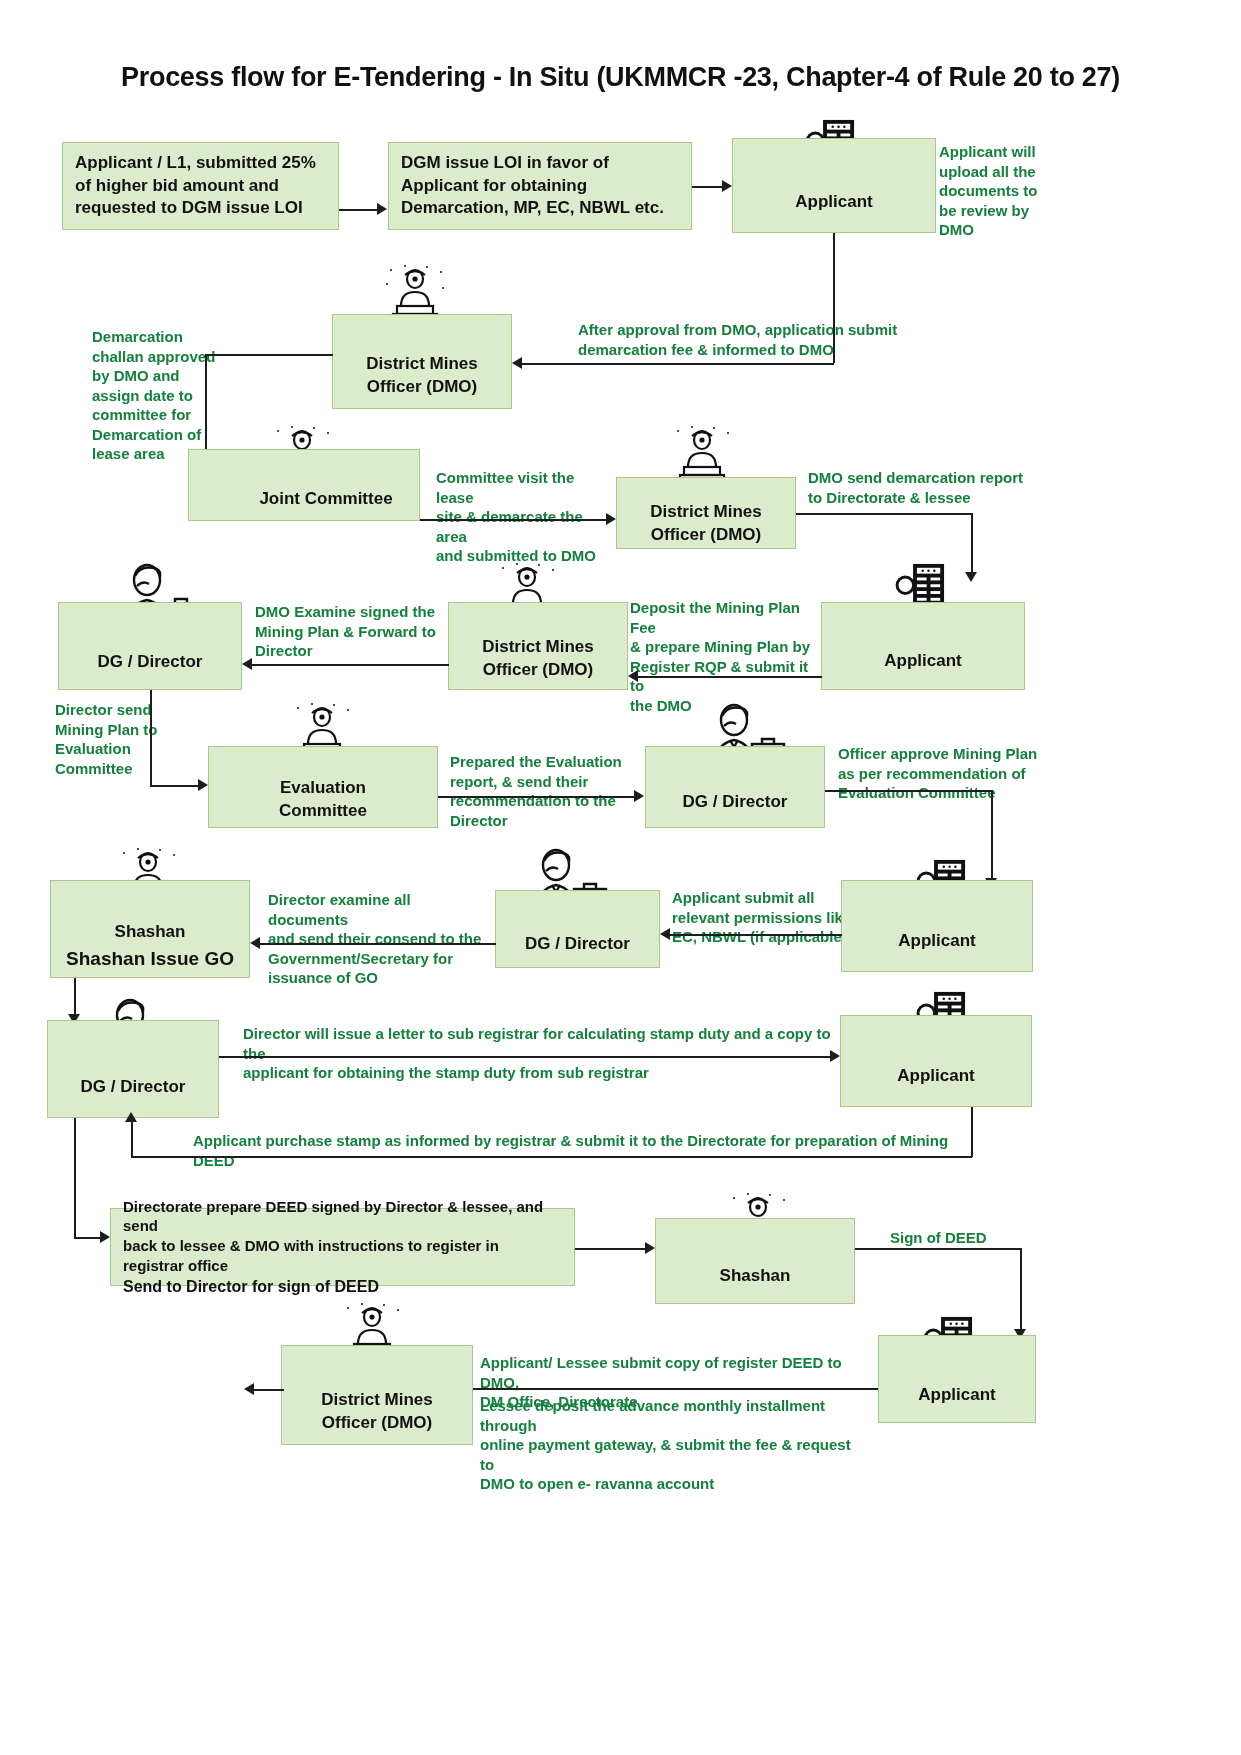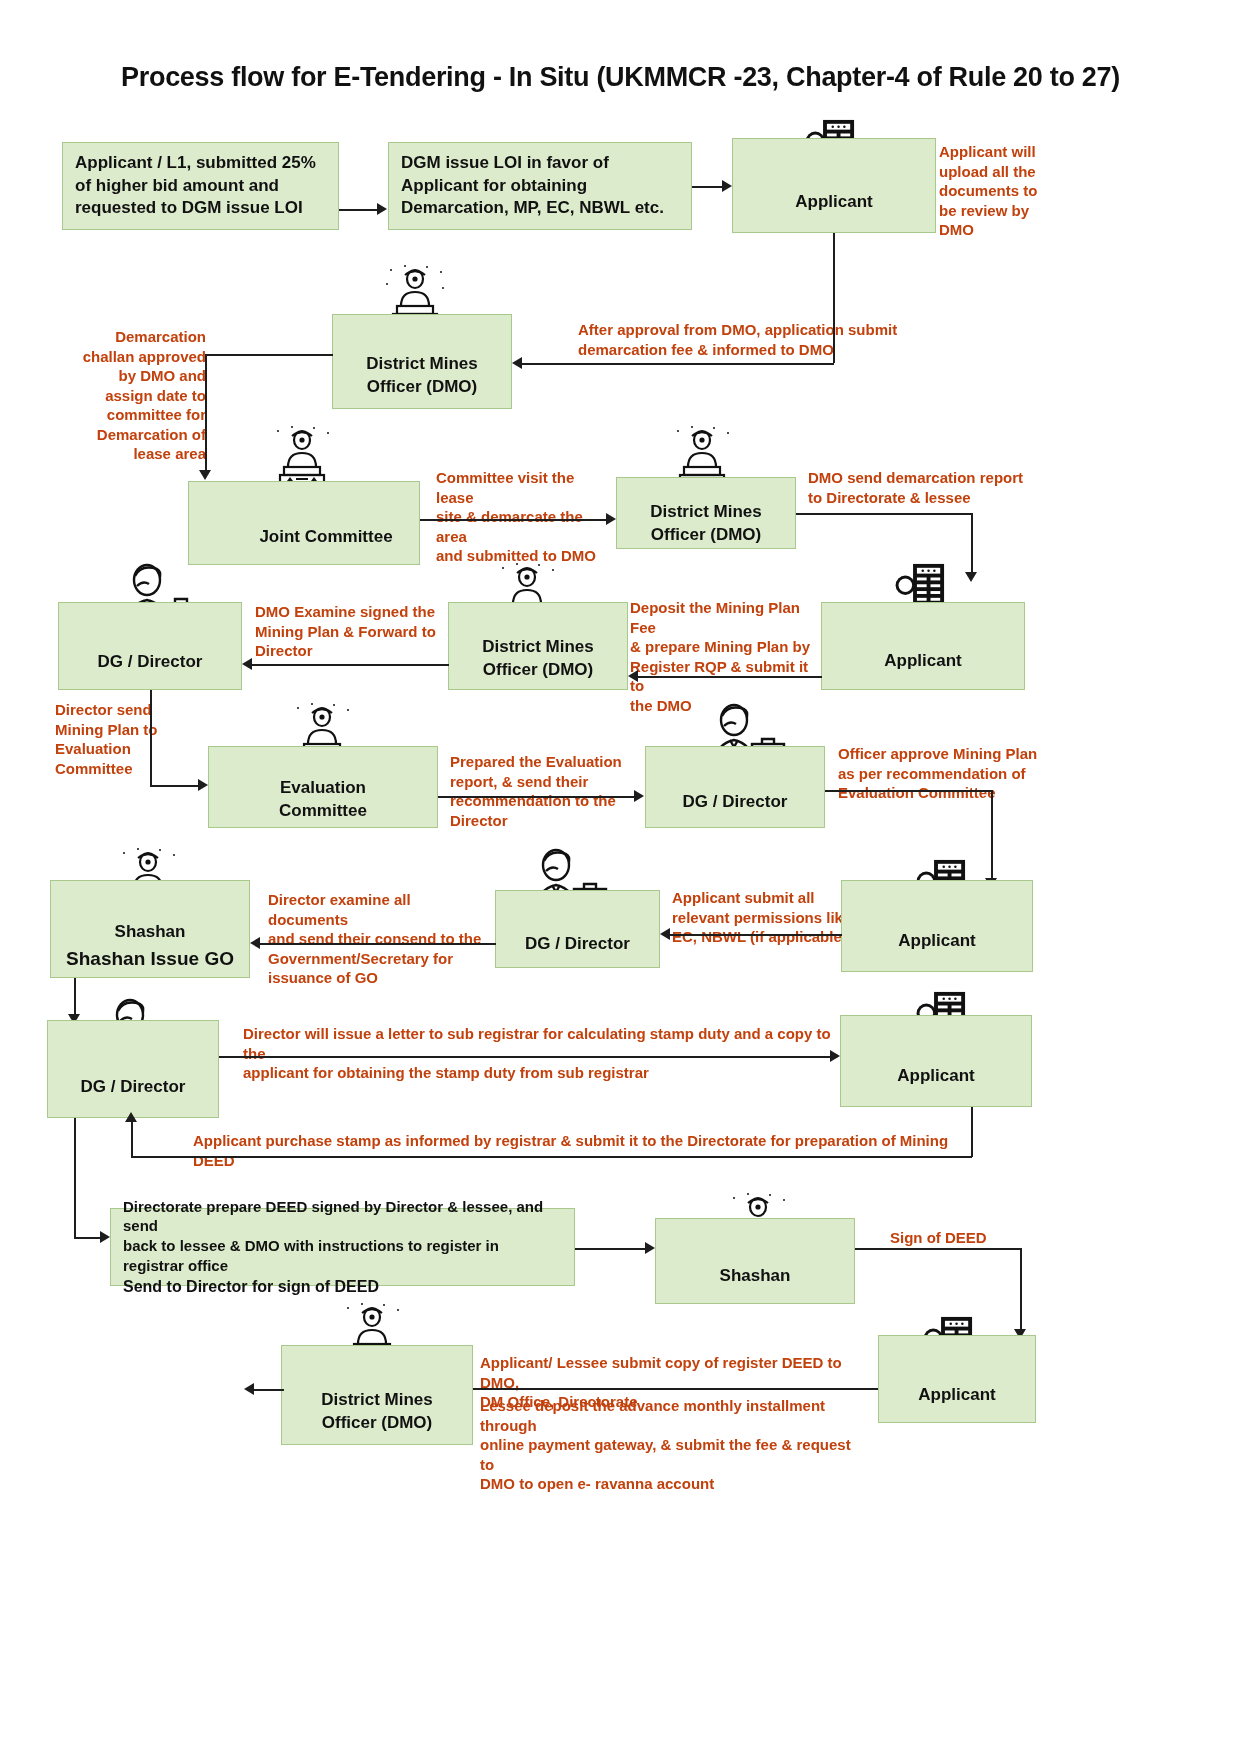--- a/index.html
+++ b/index.html
@@ -47,21 +47,21 @@
   .node.center { align-items: center; text-align: center; }
   .node.left { align-items: flex-start; text-align: left; padding: 8px 12px; }
   .node .label { display: block; }
   .node .sublabel { display: block; font-size: 19px; margin-top: 2px; }
   .node .line { display: block; }
   
   .note {
     position: absolute;
     font-size: 15px;
     line-height: 1.30;
-    color: #c2410c;
+    color: #15803d;
     white-space: pre-line;
   }
   
   .hline, .vline {
     position: absolute;
     background: #1d1d1d;
   }
   .hline { height: 1.6px; }
   .vline { width: 1.6px; }
   .arrow {
@@ -503,33 +503,33 @@
     <span class="line">Officer (DMO)</span>
   </div>
 
   <div class="note" style="left:530px; top:320px; width:320px;margin-left:48px;">After approval from DMO, application submit
 demarcation fee &amp; informed to DMO</div>
 
   <div class="vline" style="left:833px; top:233px; height:130px;"></div>
   <div class="hline" style="left:522px; top:363px; width:312px;"></div>
   <div class="arrow left" style="left:512px; top:357px;"></div>
 
-  <div class="note" style="left:76px; top:327px; width:130px;text-align:right;">Demarcation
+  <div class="note" style="left:92px; top:327px; width:130px;">Demarcation
 challan approved
 by DMO and
 assign date to
 committee for
 Demarcation of
 lease area</div>
 
   <div class="hline" style="left:205px; top:354px; width:128px;"></div>
   <div class="vline" style="left:205px; top:354px; height:120px;"></div>
   <div class="arrow down" style="left:199px; top:470px;"></div>
 
-  <div class="node center" style="left:188px; top:481px; width:232px; height:84px;padding-left:44px;">
+  <div class="node center" style="left:188px; top:449px; width:232px; height:72px;padding-left:44px;">
     <span class="label" style="margin-top:28px;">Joint Committee</span>
   </div>
 
   <div class="note" style="left:436px; top:468px; width:180px;">Committee visit the lease
 site &amp; demarcate the area
 and submitted to DMO</div>
 
   <div class="node center" style="left:616px; top:477px; width:180px; height:72px;">
     <span class="line" style="margin-top:22px;">District Mines</span>
     <span class="line">Officer (DMO)</span>

